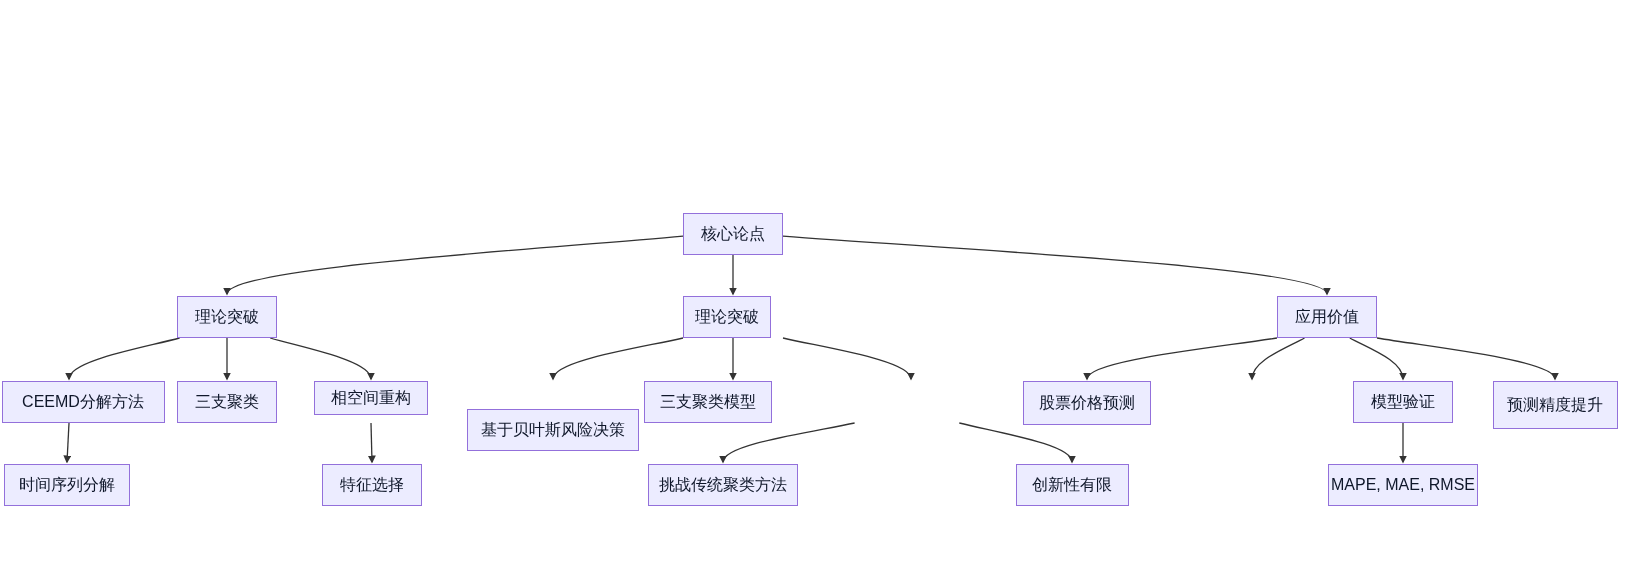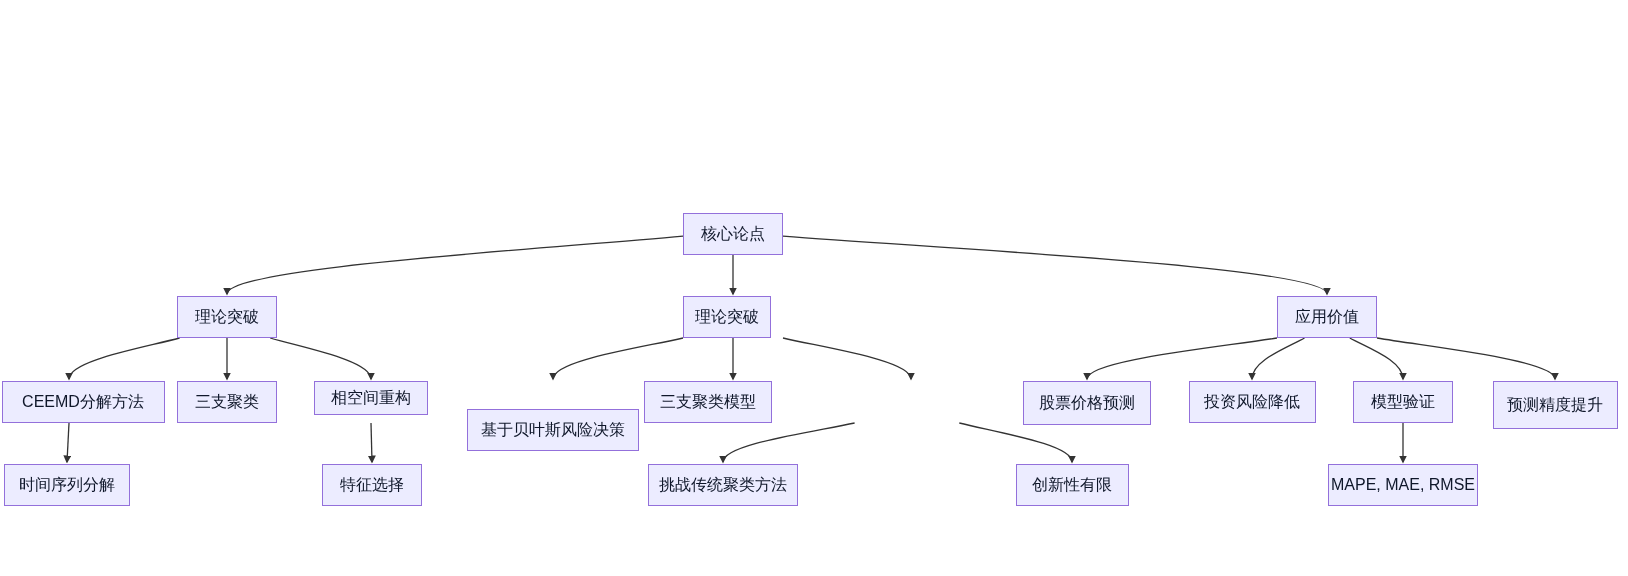--- a/index.html
+++ b/index.html
@@ -79,21 +79,20 @@
   <div class="node" style="left: 683px; top: 213px; width: 100px; height: 42px;">核心论点</div>
   <div class="node" style="left: 177px; top: 296px; width: 100px; height: 42px;">理论突破</div>
   <div class="node" style="left: 683px; top: 296px; width: 88px; height: 42px;">理论突破</div>
   <div class="node" style="left: 1277px; top: 296px; width: 100px; height: 42px;">应用价值</div>
   <div class="node" style="left: 1.5px; top: 381px; width: 163px; height: 42px;">CEEMD分解方法</div>
   <div class="node" style="left: 177px; top: 381px; width: 100px; height: 42px;">三支聚类</div>
   <div class="node" style="left: 314px; top: 381px; width: 114px; height: 34px;">相空间重构</div>
   <div class="node" style="left: 467px; top: 381px; width: 172px; height: 42px; margin-top: 28px;">基于贝叶斯风险决策</div>
   <div class="node" style="left: 632px; top: 381px; width: 128px; height: 42px; margin-left: 12px;">三支聚类模型</div>
   <div class="node" style="left: 1023px; top: 381px; width: 128px; height: 44px;">股票价格预测</div>
-  <div class="node" style="left: 1188.5px; top: 381px; width: 127px; height: 42px;">投资风险降低</div>
   <div class="node" style="left: 1353px; top: 381px; width: 100px; height: 42px;">模型验证</div>
   <div class="node" style="left: 1492.5px; top: 381px; width: 125px; height: 48px;">预测精度提升</div>
   <div class="node" style="left: 4px; top: 464px; width: 126px; height: 42px;">时间序列分解</div>
   <div class="node" style="left: 322px; top: 464px; width: 100px; height: 42px;">特征选择</div>
   <div class="node" style="left: 648px; top: 464px; width: 150px; height: 42px;">挑战传统聚类方法</div>
   <div class="node" style="left: 1015.5px; top: 464px; width: 113px; height: 42px;">创新性有限</div>
   <div class="node" style="left: 1328px; top: 464px; width: 150px; height: 42px;">MAPE, MAE, RMSE</div>
 </div>
 
 </body></html>

